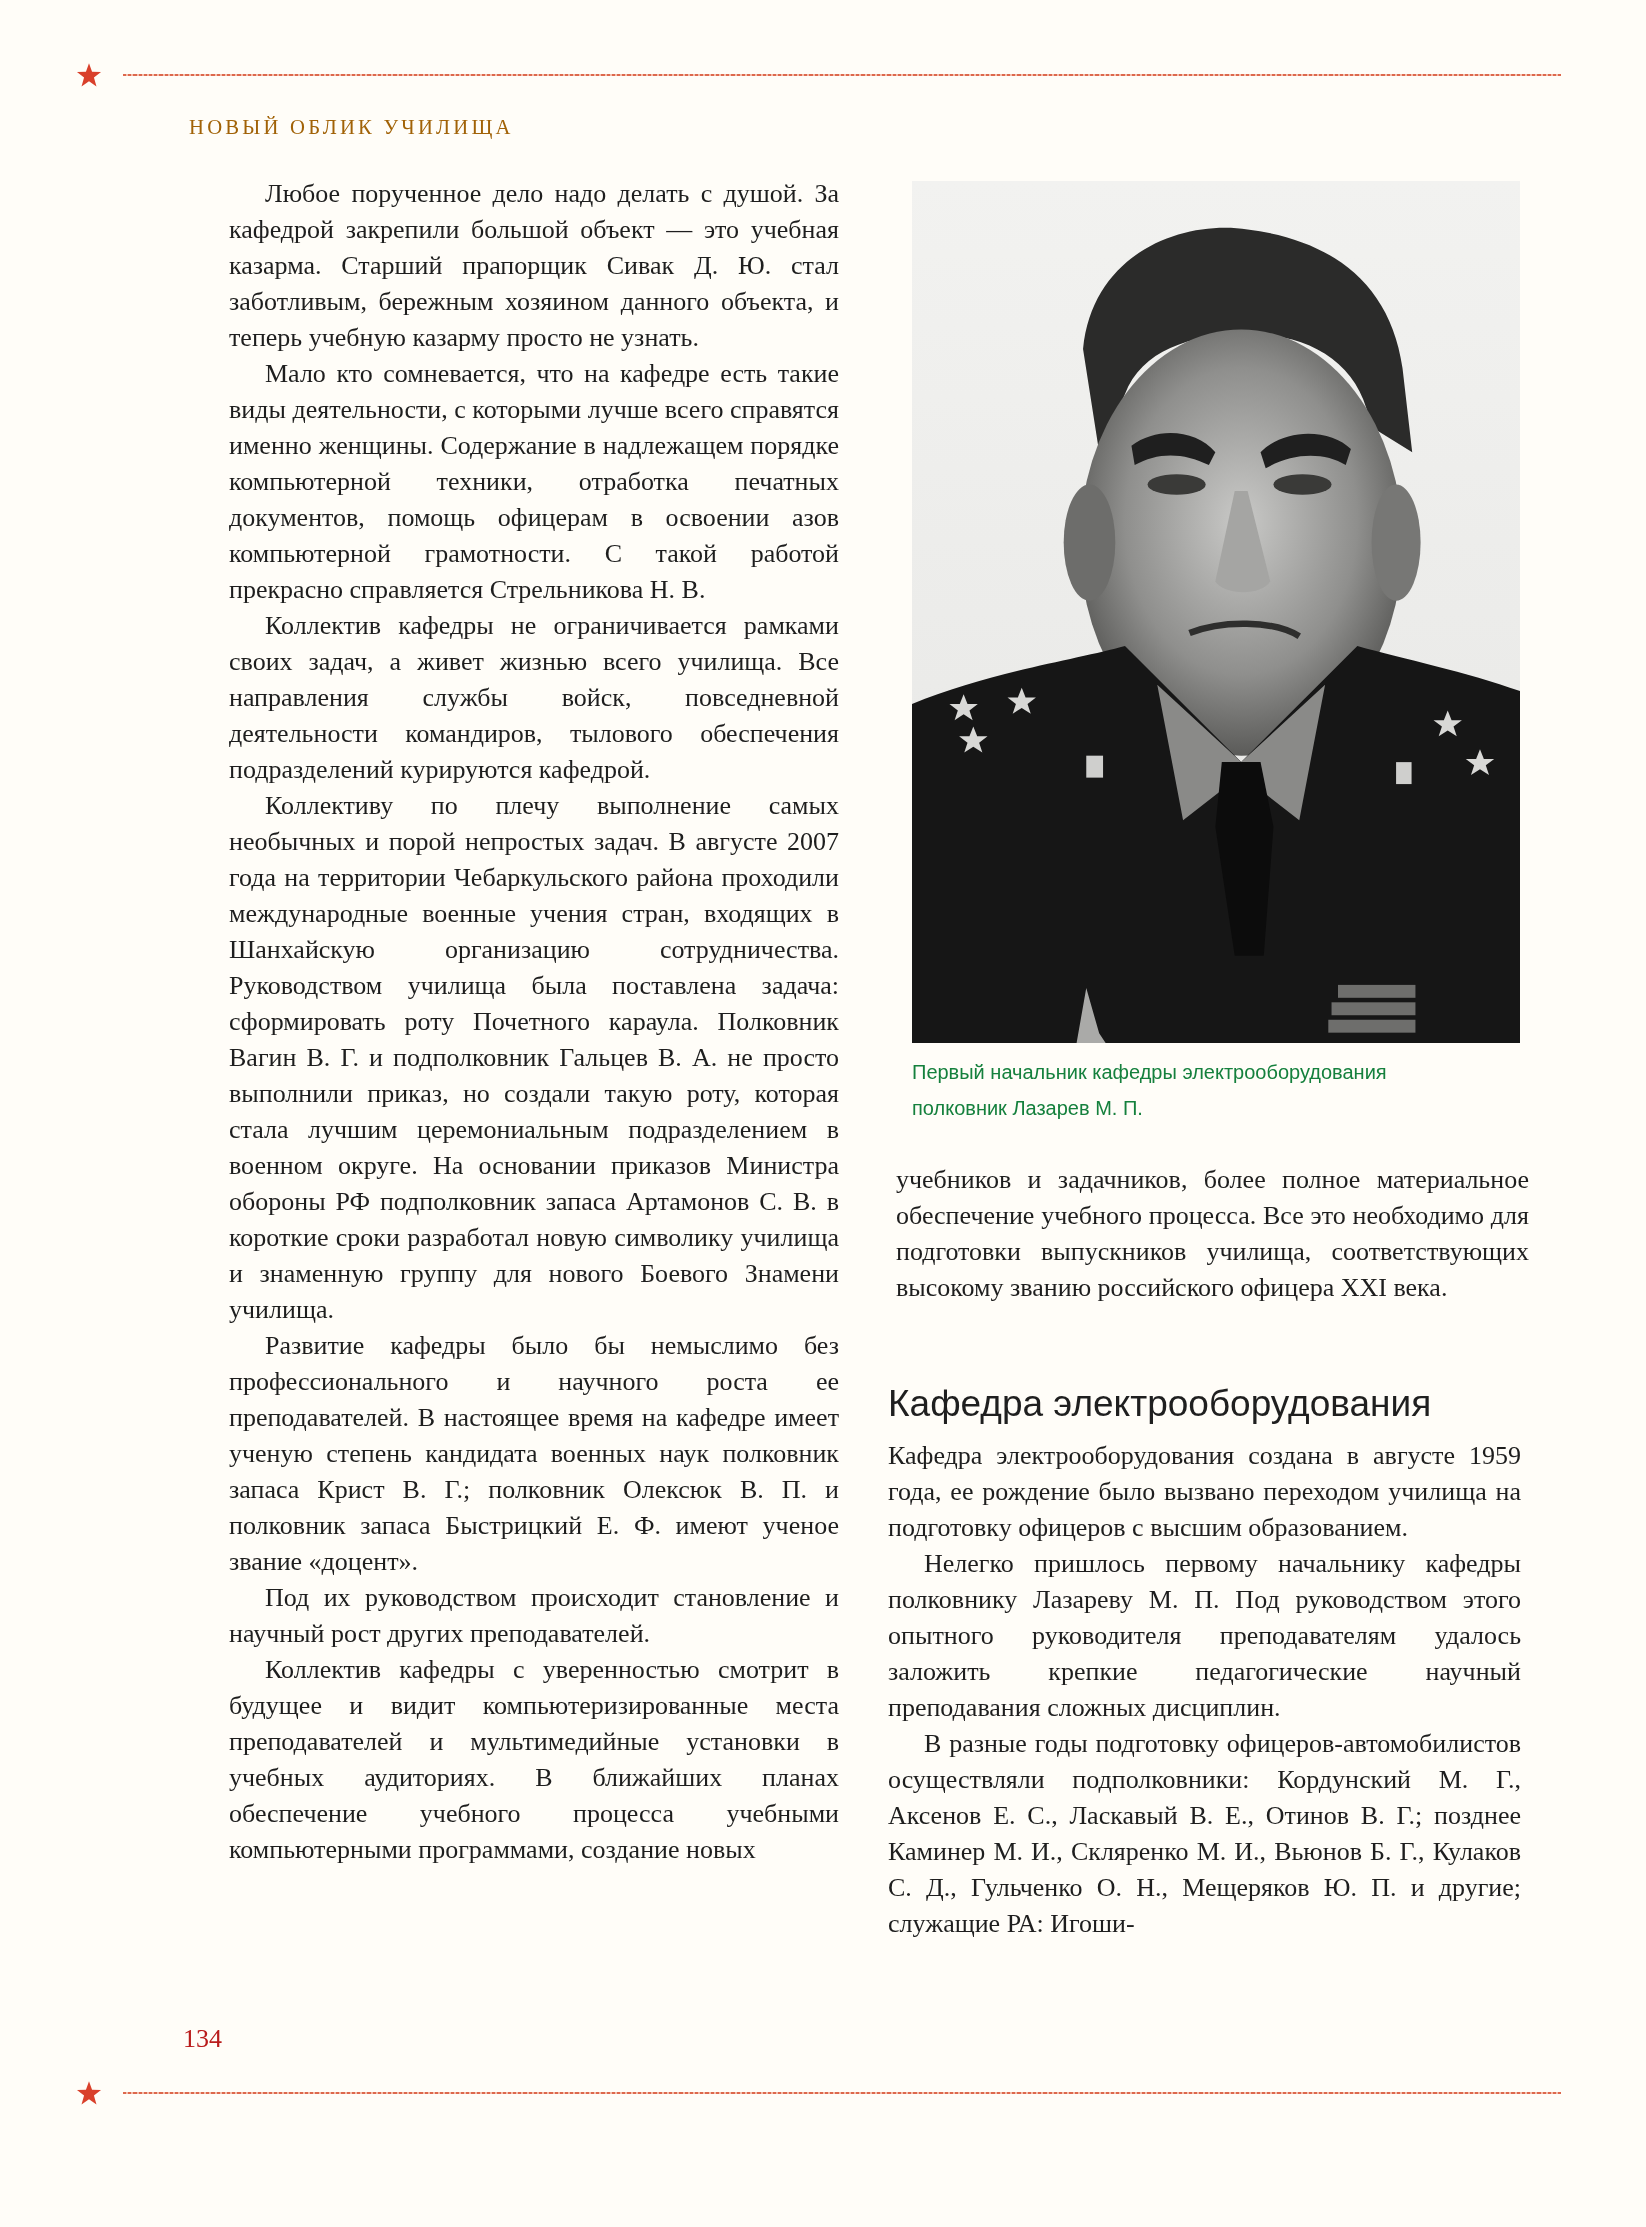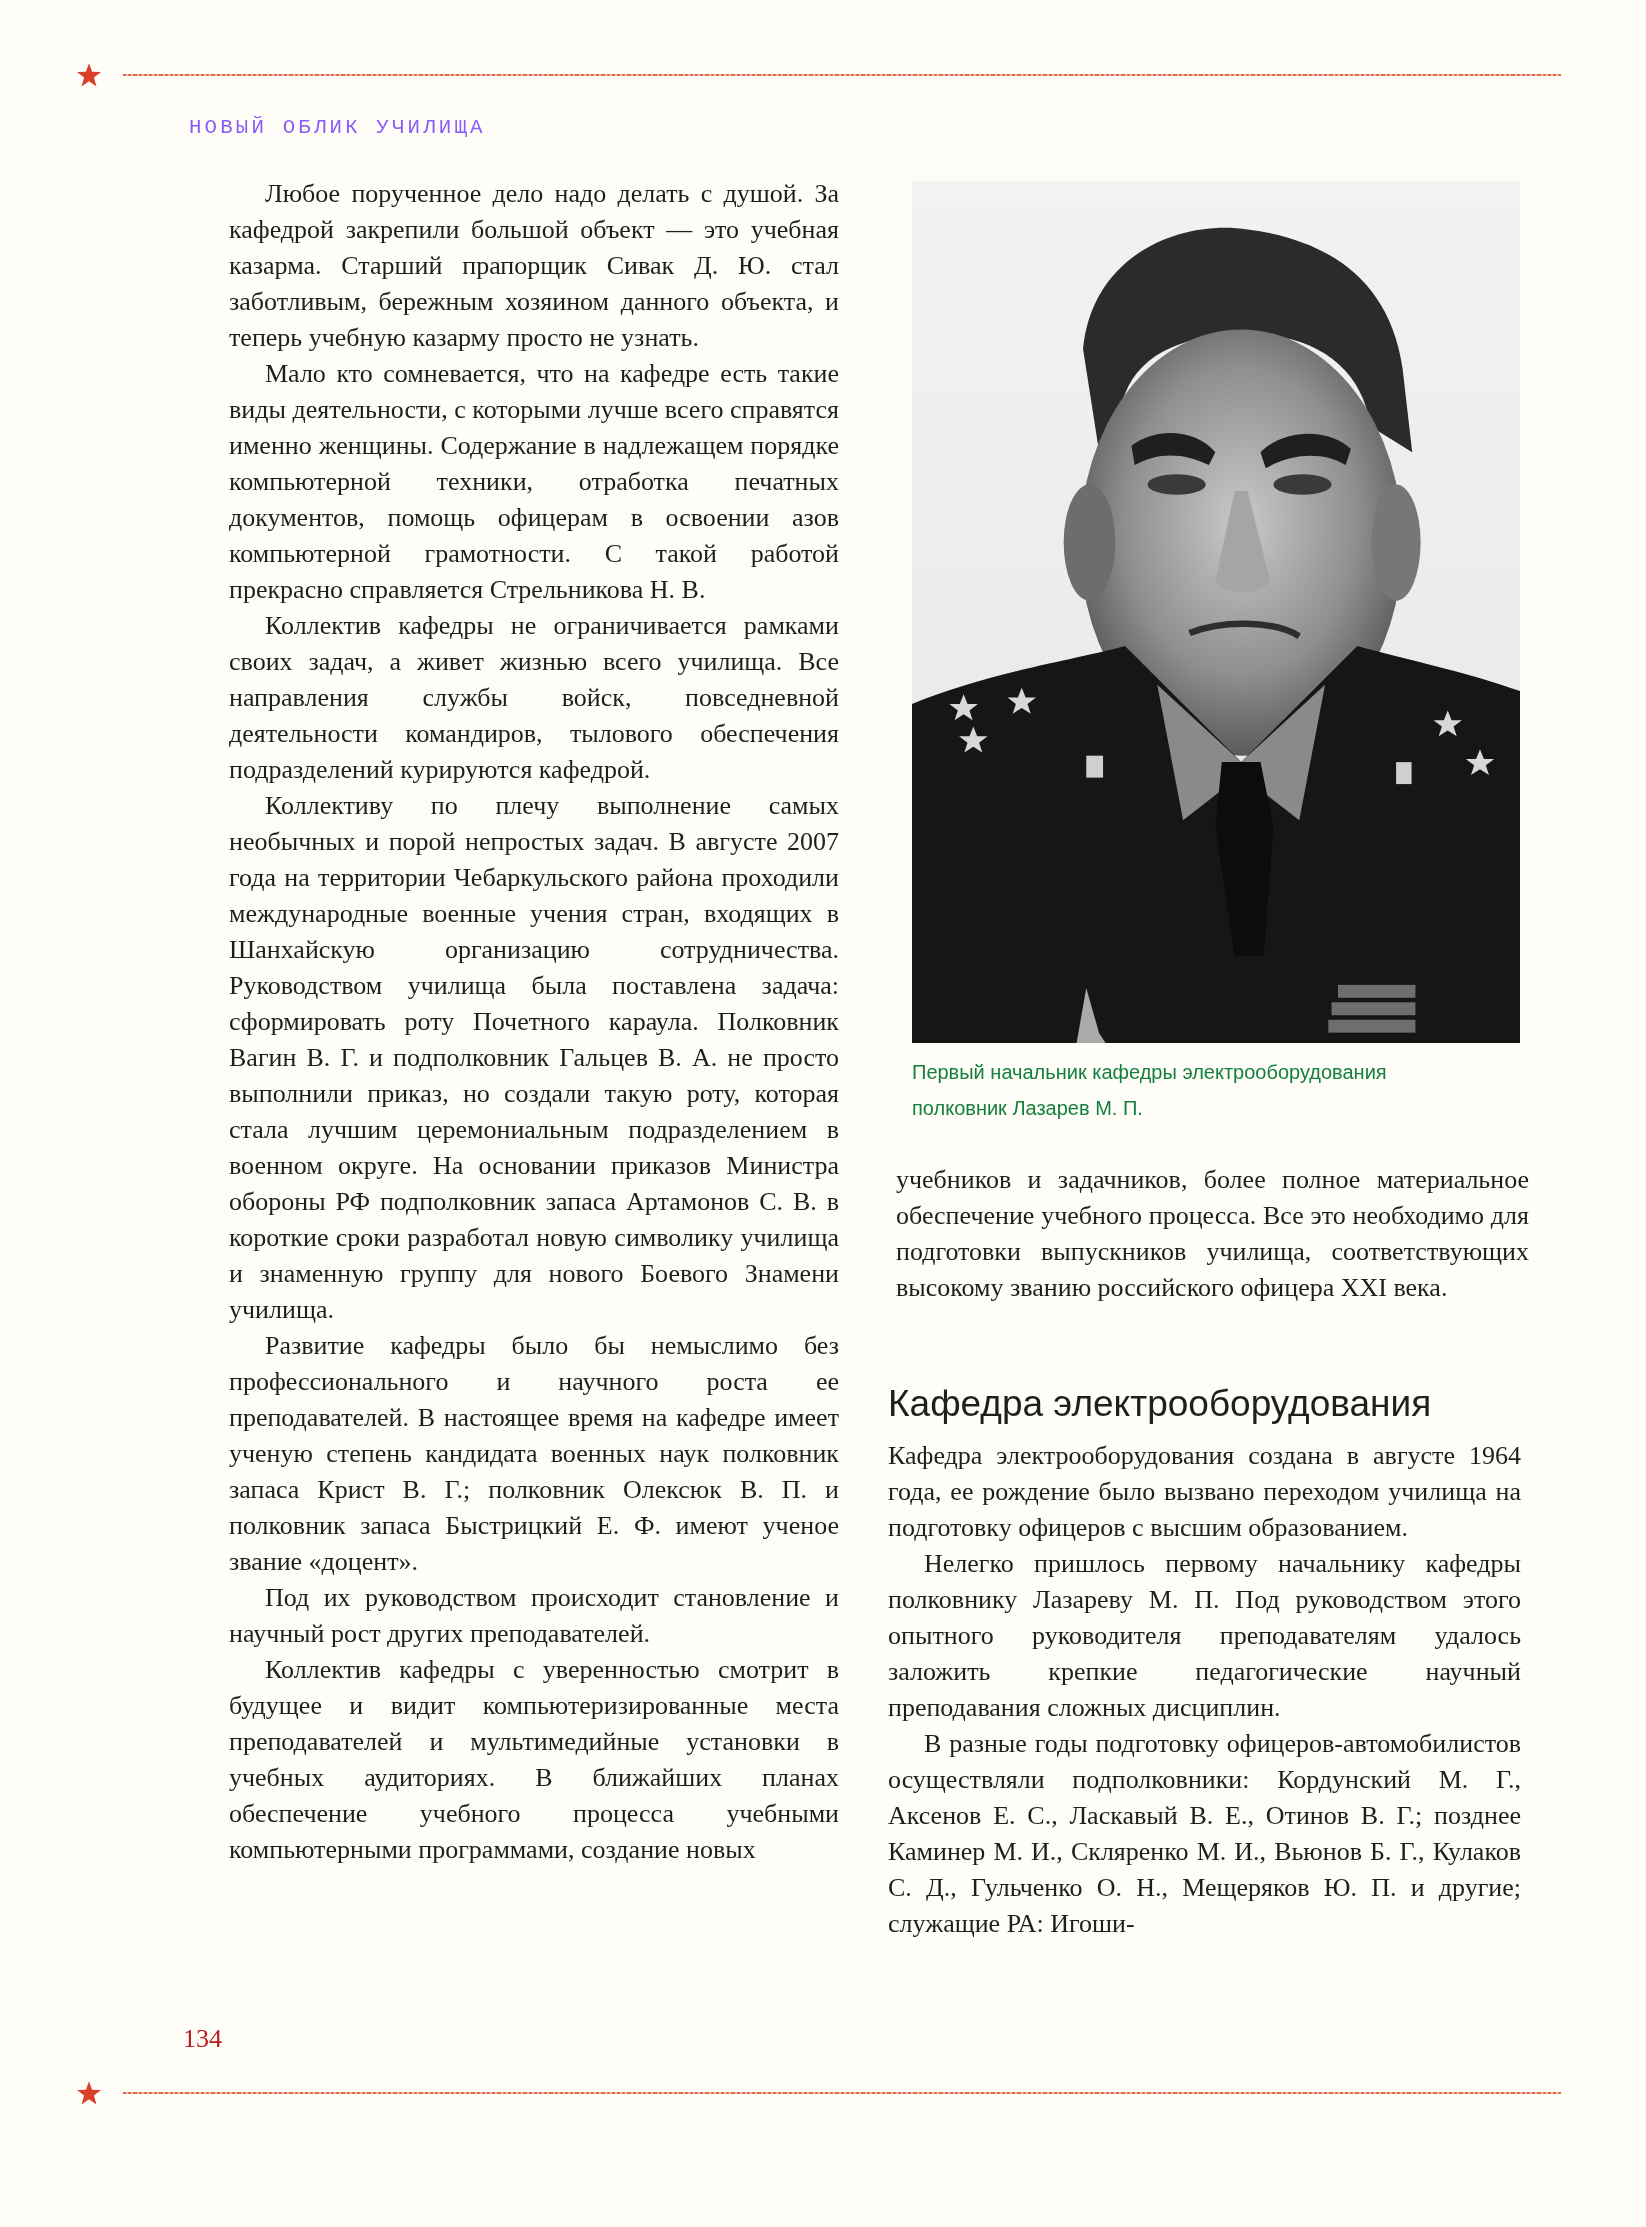--- a/index.html
+++ b/index.html
@@ -14,22 +14,22 @@
   .rule-row.bottom { top: 2080px; }
   .star { width: 26px; height: 26px; flex: 0 0 26px; }
   .star svg { width: 26px; height: 26px; display: block; }
   .rule-line {
     margin-left: 20.7px; flex: 1 1 auto; height: 2.6px;
     background-image: repeating-linear-gradient(90deg, #d9583a 0 3.2px, #f3b7a3 3.2px 5.2px);
     opacity: 0.9;
   }
   .running-head {
     position: absolute; left: 189px; top: 116px;
-    font-family: Liberation Mono, monospace; font-size: 20.7px; letter-spacing: 3.2px;
-    color: #8b5cf6;
+    font-family: Liberation Serif, serif; font-size: 20.7px; letter-spacing: 3.2px;
+    color: #a16207;
   }
   .column {
     position: absolute; font-size: 26px; line-height: 36px;
     text-align: justify; hyphens: manual;
   }
   .column.left { left: 229px; top: 176px; width: 610px; }
   .column.right { left: 896px; top: 1162px; width: 633px; }
   .column.right2 { left: 888px; top: 1438px; width: 633px; }
   .para { margin: 0; text-indent: 36px; }
   .para.noindent { text-indent: 0; }
@@ -138,21 +138,21 @@
   <div>полковник Лазарев М. П.</div>
 </div>
 
 <div class="column right">
   <p class="para noindent">учебников и задачников, более полное материальное обеспечение учебного процесса. Все это необходимо для подготовки выпускников училища, соответствующих высокому званию российского офицера XXI века.</p>
 </div>
 
 <h2 class="section-heading">Кафедра электрооборудования</h2>
 
 <div class="column right2">
-  <p class="para noindent">Кафедра электрооборудования создана в августе 1964 года, ее рождение было вызвано переходом училища на подготовку офицеров с высшим образованием.</p>
+  <p class="para noindent">Кафедра электрооборудования создана в августе 1959 года, ее рождение было вызвано переходом училища на подготовку офицеров с высшим образованием.</p>
   <p class="para">Нелегко пришлось первому начальнику кафедры полковнику Лазареву М. П. Под руководством этого опытного руководителя преподавателям удалось заложить крепкие педагогические научный преподавания сложных дисциплин.</p>
   <p class="para">В разные годы подготовку офицеров-автомобилистов осуществляли подполковники: Кордунский М. Г., Аксенов Е. С., Ласкавый В. Е., Отинов В. Г.; позднее Каминер М. И., Скляренко М. И., Вьюнов Б. Г., Кулаков С. Д., Гульченко О. Н., Мещеряков Ю. П. и другие; служащие РА: Игоши-</p>
 </div>
 
 <div class="page-number">134</div>
 
 <div class="rule-row bottom">
   <span class="star">
     <svg viewBox="0 0 40 40">
         <polygon points="20,2 24.7,15 38.5,15.5 27.6,24 31.5,37.5 20,29.5 8.5,37.5 12.4,24 1.5,15.5 15.3,15" fill="#d9402b"></polygon>

